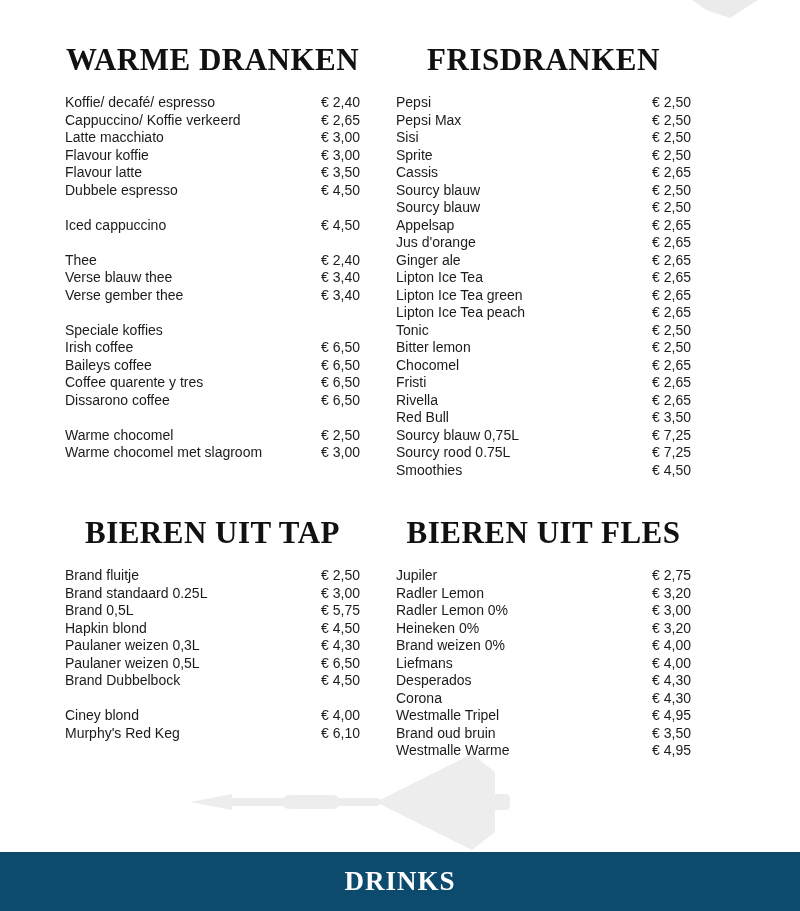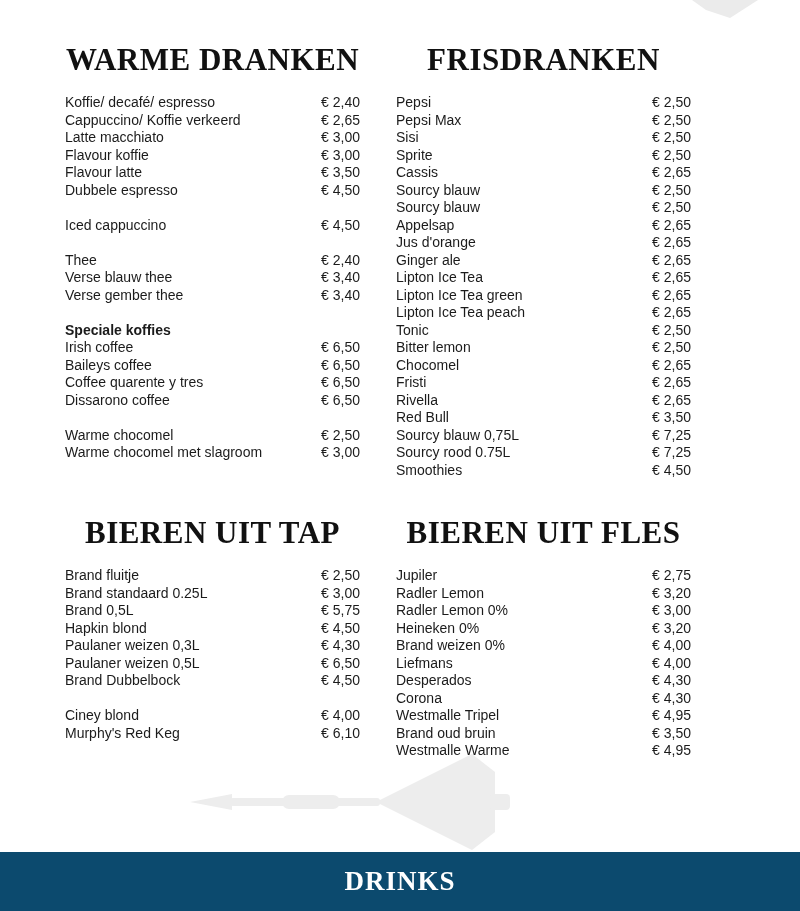--- a/index.html
+++ b/index.html
@@ -39,21 +39,21 @@
   .row {
     display: flex;
     justify-content: space-between;
     align-items: baseline;
     height: 17.5px;
     font-size: 14px;
     line-height: 17.5px;
   }
   .row .label { white-space: nowrap; }
   .row .price { white-space: nowrap; text-align: right; }
-  .row.subheader .label { font-weight: 700; }
+  .row.subheader .label { font-weight: 400; }
   .watermark {
     position: absolute;
     left: 190px;
     top: 748px;
     width: 320px;
     height: 104px;
     pointer-events: none;
   }
   .corner-graphic {
     position: absolute;

